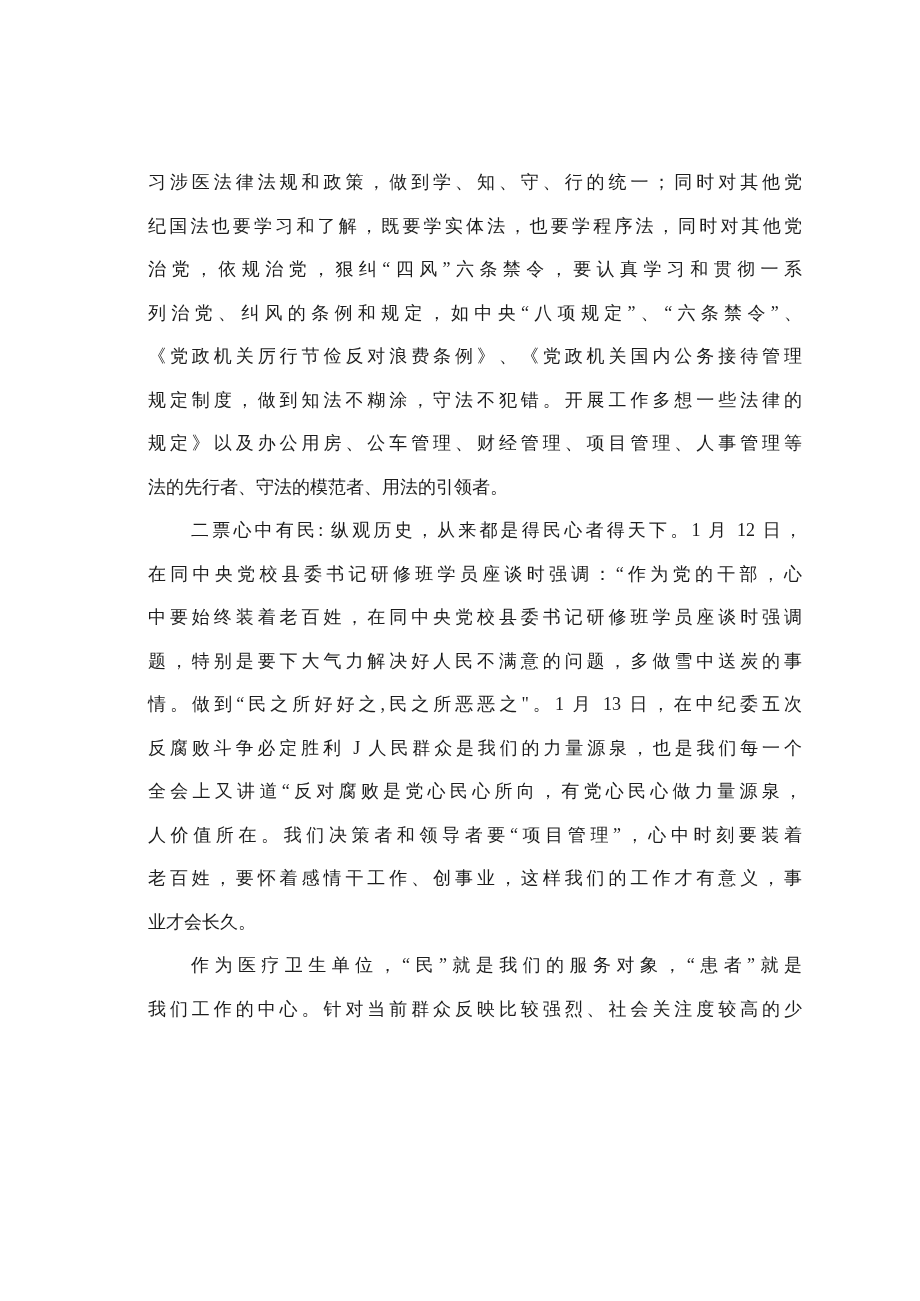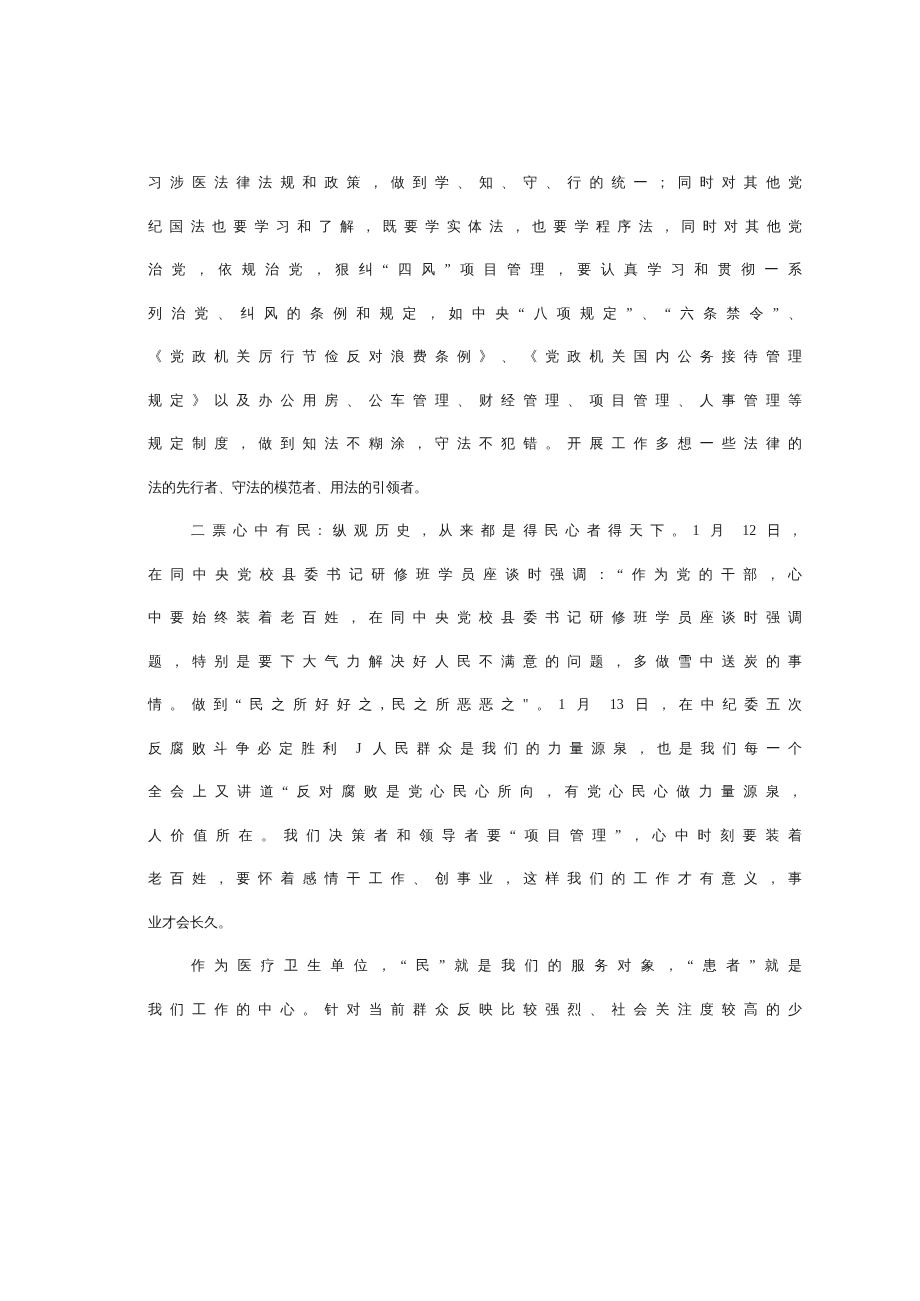--- a/index.html
+++ b/index.html
@@ -17,21 +17,21 @@
     background: #ffffff;
     color: #1c1c1c;
   }
   .text-block {
     position: absolute;
     left: 148px;
     top: 161px;
     width: 654px;
   }
   .line {
-    font-size: 14px;
+    font-size: 18px;
     height: 43.5px;
     line-height: 43.5px;
     text-align: justify;
     text-align-last: justify;
     text-justify: inter-character;
     white-space: nowrap;
     letter-spacing: 0;
   }
   
   .line.free {
@@ -47,25 +47,25 @@
   }
 </style>
 </head>
 <body>
 
 <div class="page">
   <div class="text-block">
 
     <div class="line">习涉医法律法规和政策，做到学、知、守、行的统一；同时对其他党</div>
     <div class="line">纪国法也要学习和了解，既要学实体法，也要学程序法，同时对其他党</div>
-    <div class="line">治党，依规治党，狠纠“四风”项目管理，要认真学习和贯彻一系</div>
+    <div class="line">治党，依规治党，狠纠“四风”六条禁令，要认真学习和贯彻一系</div>
     <div class="line">列治党、纠风的条例和规定，如中央“八项规定”、“六条禁令”、</div>
     <div class="line">《党政机关厉行节俭反对浪费条例》、《党政机关国内公务接待管理</div>
+    <div class="line">规定制度，做到知法不糊涂，守法不犯错。开展工作多想一些法律的</div>
     <div class="line">规定》以及办公用房、公车管理、财经管理、项目管理、人事管理等</div>
-    <div class="line">规定制度，做到知法不糊涂，守法不犯错。开展工作多想一些法律的</div>
     <div class="line free">法的先行者、守法的模范者、用法的引领者。</div>
 
     <div class="line indent">
       <span class="lead">二票心中有民: </span><span>纵观历史，从来都是得民心者得天下。1 月 12 日，</span>
     </div>
     <div class="line">在同中央党校县委书记研修班学员座谈时强调：“作为党的干部，心</div>
     <div class="line">中要始终装着老百姓，在同中央党校县委书记研修班学员座谈时强调</div>
     <div class="line">题，特别是要下大气力解决好人民不满意的问题，多做雪中送炭的事</div>
     <div class="line">情。做到“民之所好好之,民之所恶恶之"。1 月 13 日，在中纪委五次</div>
     <div class="line">反腐败斗争必定胜利 J 人民群众是我们的力量源泉，也是我们每一个</div>

